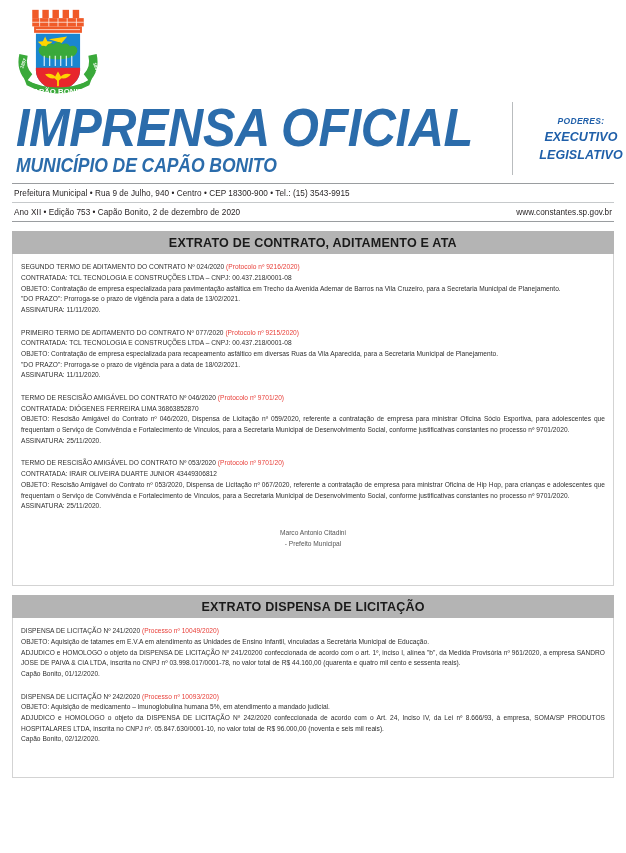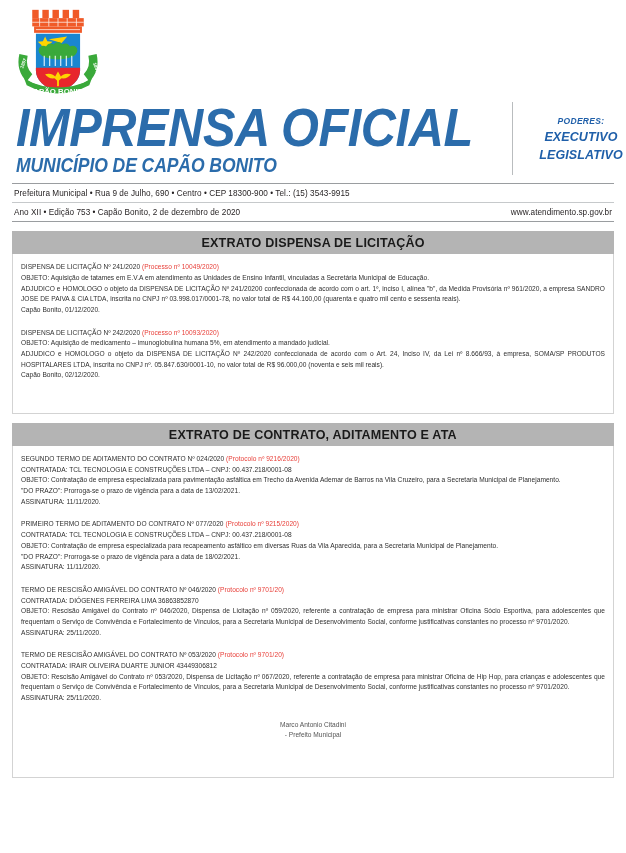--- a/index.html
+++ b/index.html
@@ -198,52 +198,28 @@
     <div class="masthead-right">
       <div class="poderes-label">PODERES:</div>
       <div class="poderes-item">EXECUTIVO</div>
       <div class="poderes-item">LEGISLATIVO</div>
     </div>
   </div>
 
   <div style="margin-top:8px;">
     <div class="rule"></div>
     <div class="info-row">
-      <span>Prefeitura Municipal • Rua 9 de Julho, 690 • Centro • CEP 18300-900 • Tel.: (15) 3543-9915</span>
+      <span>Prefeitura Municipal • Rua 9 de Julho, 940 • Centro • CEP 18300-900 • Tel.: (15) 3543-9915</span>
     </div>
     <div class="rule-thin"></div>
     <div class="info-row">
       <span>Ano XII • Edição 753 • Capão Bonito, 2 de dezembro de 2020</span>
-      <span class="right">www.atendimento.sp.gov.br</span>
+      <span class="right">www.constantes.sp.gov.br</span>
     </div>
     <div class="rule"></div>
-  </div>
-
-  <div class="section">
-    <div class="section-header">
-      <span>EXTRATO DISPENSA DE LICITAÇÃO</span>
-    </div>
-    <div class="section-body">
-
-      <div class="entry">
-        <p class="nojust"><span>DISPENSA DE LICITAÇÃO Nº 241/2020 </span><span class="proc">(Processo nº 10049/2020)</span></p>
-        <p class="nojust">OBJETO: Aquisição de tatames em E.V.A em atendimento as Unidades de Ensino Infantil, vinculadas a Secretária Municipal de Educação.</p>
-        <p>ADJUDICO e HOMOLOGO o objeto da DISPENSA DE LICITAÇÃO Nº 241/20200 confeccionada de acordo com o art. 1º, inciso I, alínea "b", da Medida Provisória nº 961/2020, a empresa SANDRO JOSE DE PAIVA &amp; CIA LTDA, inscrita no CNPJ nº 03.998.017/0001-78, no valor total de R$ 44.160,00 (quarenta e quatro mil cento e sessenta reais).</p>
-        <p class="nojust">Capão Bonito, 01/12/2020.</p>
-      </div>
-
-      <div class="entry">
-        <p class="nojust"><span>DISPENSA DE LICITAÇÃO Nº 242/2020 </span><span class="proc">(Processo nº 10093/2020)</span></p>
-        <p class="nojust">OBJETO: Aquisição de medicamento – imunoglobulina humana 5%, em atendimento a mandado judicial.</p>
-        <p>ADJUDICO e HOMOLOGO o objeto da DISPENSA DE LICITAÇÃO Nº 242/2020 confeccionada de acordo com o Art. 24, Inciso IV, da Lei nº 8.666/93, à empresa, SOMA/SP PRODUTOS HOSPITALARES LTDA, inscrita no CNPJ nº. 05.847.630/0001-10, no valor total de R$ 96.000,00 (noventa e seis mil reais).</p>
-        <p class="nojust">Capão Bonito, 02/12/2020.</p>
-      </div>
-
-      <div style="height:14px;"></div>
-    </div>
   </div>
 
   <div class="section">
     <div class="section-header">
       <span>EXTRATO DE CONTRATO, ADITAMENTO E ATA</span>
     </div>
     <div class="section-body">
 
       <div class="entry">
         <p class="nojust"><span>SEGUNDO TERMO DE ADITAMENTO DO CONTRATO Nº 024/2020 </span><span class="proc">(Protocolo nº 9216/2020)</span></p>
@@ -276,13 +252,37 @@
       </div>
 
       <div class="sig">
         <div>Marco Antonio Citadini</div>
         <div>- Prefeito Municipal</div>
       </div>
       <div class="pad-bottom"></div>
     </div>
   </div>
 
+  <div class="section">
+    <div class="section-header">
+      <span>EXTRATO DISPENSA DE LICITAÇÃO</span>
+    </div>
+    <div class="section-body">
+
+      <div class="entry">
+        <p class="nojust"><span>DISPENSA DE LICITAÇÃO Nº 241/2020 </span><span class="proc">(Processo nº 10049/2020)</span></p>
+        <p class="nojust">OBJETO: Aquisição de tatames em E.V.A em atendimento as Unidades de Ensino Infantil, vinculadas a Secretária Municipal de Educação.</p>
+        <p>ADJUDICO e HOMOLOGO o objeto da DISPENSA DE LICITAÇÃO Nº 241/20200 confeccionada de acordo com o art. 1º, inciso I, alínea "b", da Medida Provisória nº 961/2020, a empresa SANDRO JOSE DE PAIVA &amp; CIA LTDA, inscrita no CNPJ nº 03.998.017/0001-78, no valor total de R$ 44.160,00 (quarenta e quatro mil cento e sessenta reais).</p>
+        <p class="nojust">Capão Bonito, 01/12/2020.</p>
+      </div>
+
+      <div class="entry">
+        <p class="nojust"><span>DISPENSA DE LICITAÇÃO Nº 242/2020 </span><span class="proc">(Processo nº 10093/2020)</span></p>
+        <p class="nojust">OBJETO: Aquisição de medicamento – imunoglobulina humana 5%, em atendimento a mandado judicial.</p>
+        <p>ADJUDICO e HOMOLOGO o objeto da DISPENSA DE LICITAÇÃO Nº 242/2020 confeccionada de acordo com o Art. 24, Inciso IV, da Lei nº 8.666/93, à empresa, SOMA/SP PRODUTOS HOSPITALARES LTDA, inscrita no CNPJ nº. 05.847.630/0001-10, no valor total de R$ 96.000,00 (noventa e seis mil reais).</p>
+        <p class="nojust">Capão Bonito, 02/12/2020.</p>
+      </div>
+
+      <div style="height:14px;"></div>
+    </div>
+  </div>
+
 </div>
 
 </body></html>

